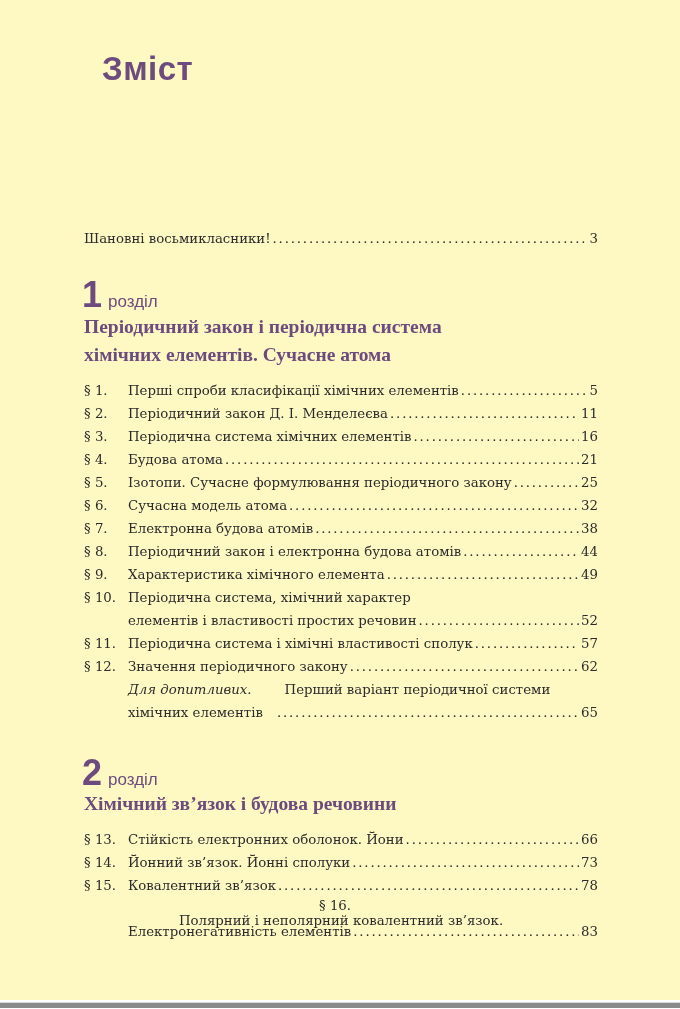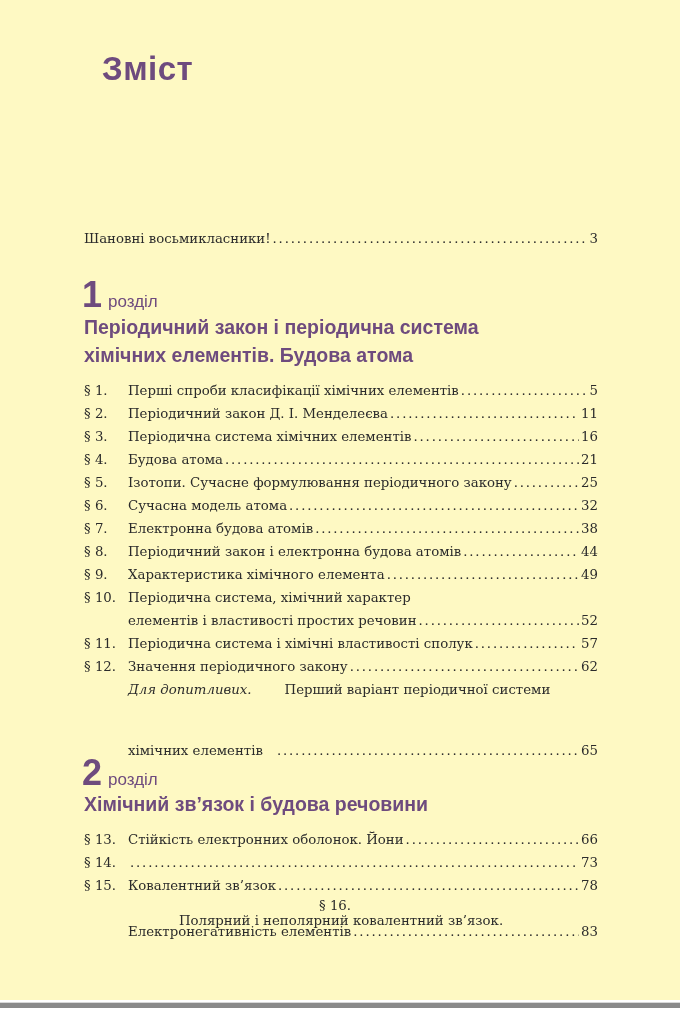--- a/index.html
+++ b/index.html
@@ -11,42 +11,42 @@
   .num { display: inline-block; width: 44px; flex: 0 0 auto; }
   .text { flex: 0 0 auto; }
   .dots { flex: 1 1 auto; overflow: hidden; margin: 0 2px; color: #2b2b2b; letter-spacing: 1px; }
   .dots::before { content: ". . . . . . . . . . . . . . . . . . . . . . . . . . . . . . . . . . . . . . . . . . . . . . . . . . . . . . . . . . . . . . . . . . . . . . . . . . . . . . . . . . . . . . . . . . . . . . . . . . . . . . . . . . . . . . . . . . . . . . . . . . . . . . . . . . . . . . . . . . . . . . . . . ."; letter-spacing: -1.2px; }
   .page-no { flex: 0 0 auto; }
   .cont { padding-left: 44px; }
   .italic { font-style: italic; }
   .chap-num-row { position: absolute; left: 82px; font-family: "Liberation Sans", sans-serif; color: #6e4b7e; display: flex; align-items: baseline; }
   .chap-num { font-size: 36px; font-weight: bold; margin-right: 6px; }
   .chap-word { font-size: 17px; }
-  .chap-title { position: absolute; left: 84px; font-family: Liberation Sans, sans-serif; font-weight: bold; font-size: 19.5px; color: #6e4b7e; line-height: 28px; }
+  .chap-title { position: absolute; left: 84px; font-family: Liberation Serif, serif; font-weight: bold; font-size: 19.5px; color: #6e4b7e; line-height: 28px; }
 </style>
 </head>
 <body>
 
 <div class="page">
 
   <div class="title">Зміст</div>
 
   <div class="toc-line" style="top:228px;">
     <span class="text">Шановні восьмикласники!</span>
     <span class="dots"></span>
     <span class="page-no">3</span>
   </div>
 
   <div class="chap-num-row" style="top:274px;">
     <span class="chap-num">1</span>
     <span class="chap-word">розділ</span>
   </div>
   <div class="chap-title" style="top:313px;">
     <div>Періодичний закон і періодична система</div>
-    <div>хімічних елементів. Будова атома</div>
+    <div>хімічних елементів. Сучасне атома</div>
   </div>
 
   <div class="toc-line" style="top:380px;">
     <span class="num">§ 1.</span>
     <span class="text">Перші спроби класифікації хімічних елементів</span>
     <span class="dots"></span>
     <span class="page-no">5</span>
   </div>
   <div class="toc-line" style="top:403px;">
     <span class="num">§ 2.</span>
@@ -116,21 +116,21 @@
     <span class="num">§ 12.</span>
     <span class="text">Значення періодичного закону</span>
     <span class="dots"></span>
     <span class="page-no">62</span>
   </div>
 
   <div class="toc-line cont" style="top:679px; width:470px;gap:28px;">
     <span class="text italic">Для допитливих.</span>
     <span class="text" style="margin-left:5px;">Перший варіант періодичної системи</span>
   </div>
-  <div class="toc-line cont" style="top:740px; width:470px;">
+  <div class="toc-line cont" style="top:702px; width:470px;">
     <span class="text">хімічних елементів</span>
     <span class="dots" style="margin-left:14px;"></span>
     <span class="page-no">65</span>
   </div>
 
   <div class="chap-num-row" style="top:752px;">
     <span class="chap-num">2</span>
     <span class="chap-word">розділ</span>
   </div>
   <div class="chap-title" style="top:790px;">
@@ -138,20 +138,21 @@
   </div>
 
   <div class="toc-line" style="top:829px;">
     <span class="num">§ 13.</span>
     <span class="text">Стійкість електронних оболонок. Йони</span>
     <span class="dots"></span>
     <span class="page-no">66</span>
   </div>
   <div class="toc-line" style="top:852px;">
     <span class="num">§ 14.</span>
+    <span class="text">Йонний зв’язок. Йонні сполуки</span>
     <span class="dots"></span>
     <span class="page-no">73</span>
   </div>
   <div class="toc-line" style="top:875px;">
     <span class="num">§ 15.</span>
     <span class="text">Ковалентний зв’язок</span>
     <span class="dots"></span>
     <span class="page-no">78</span>
   </div>
   <div class="toc-line" style="top:898px;flex-direction:column;">

